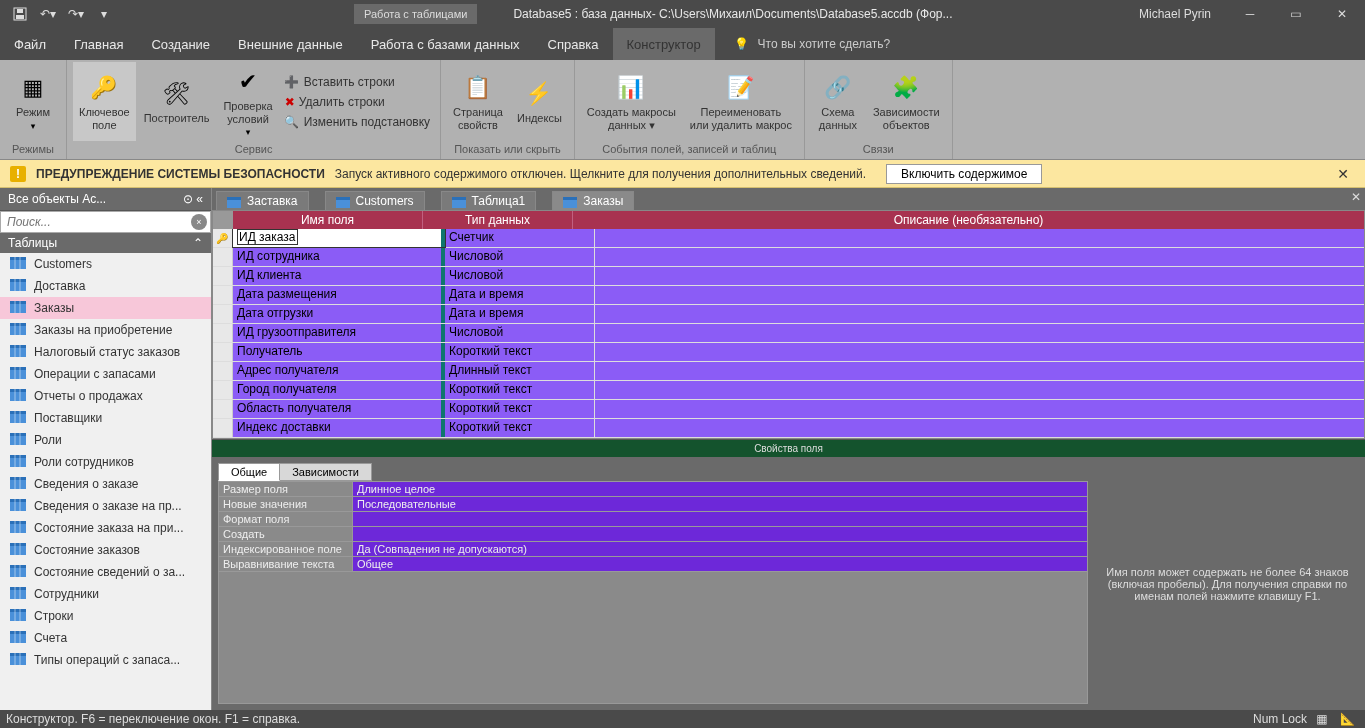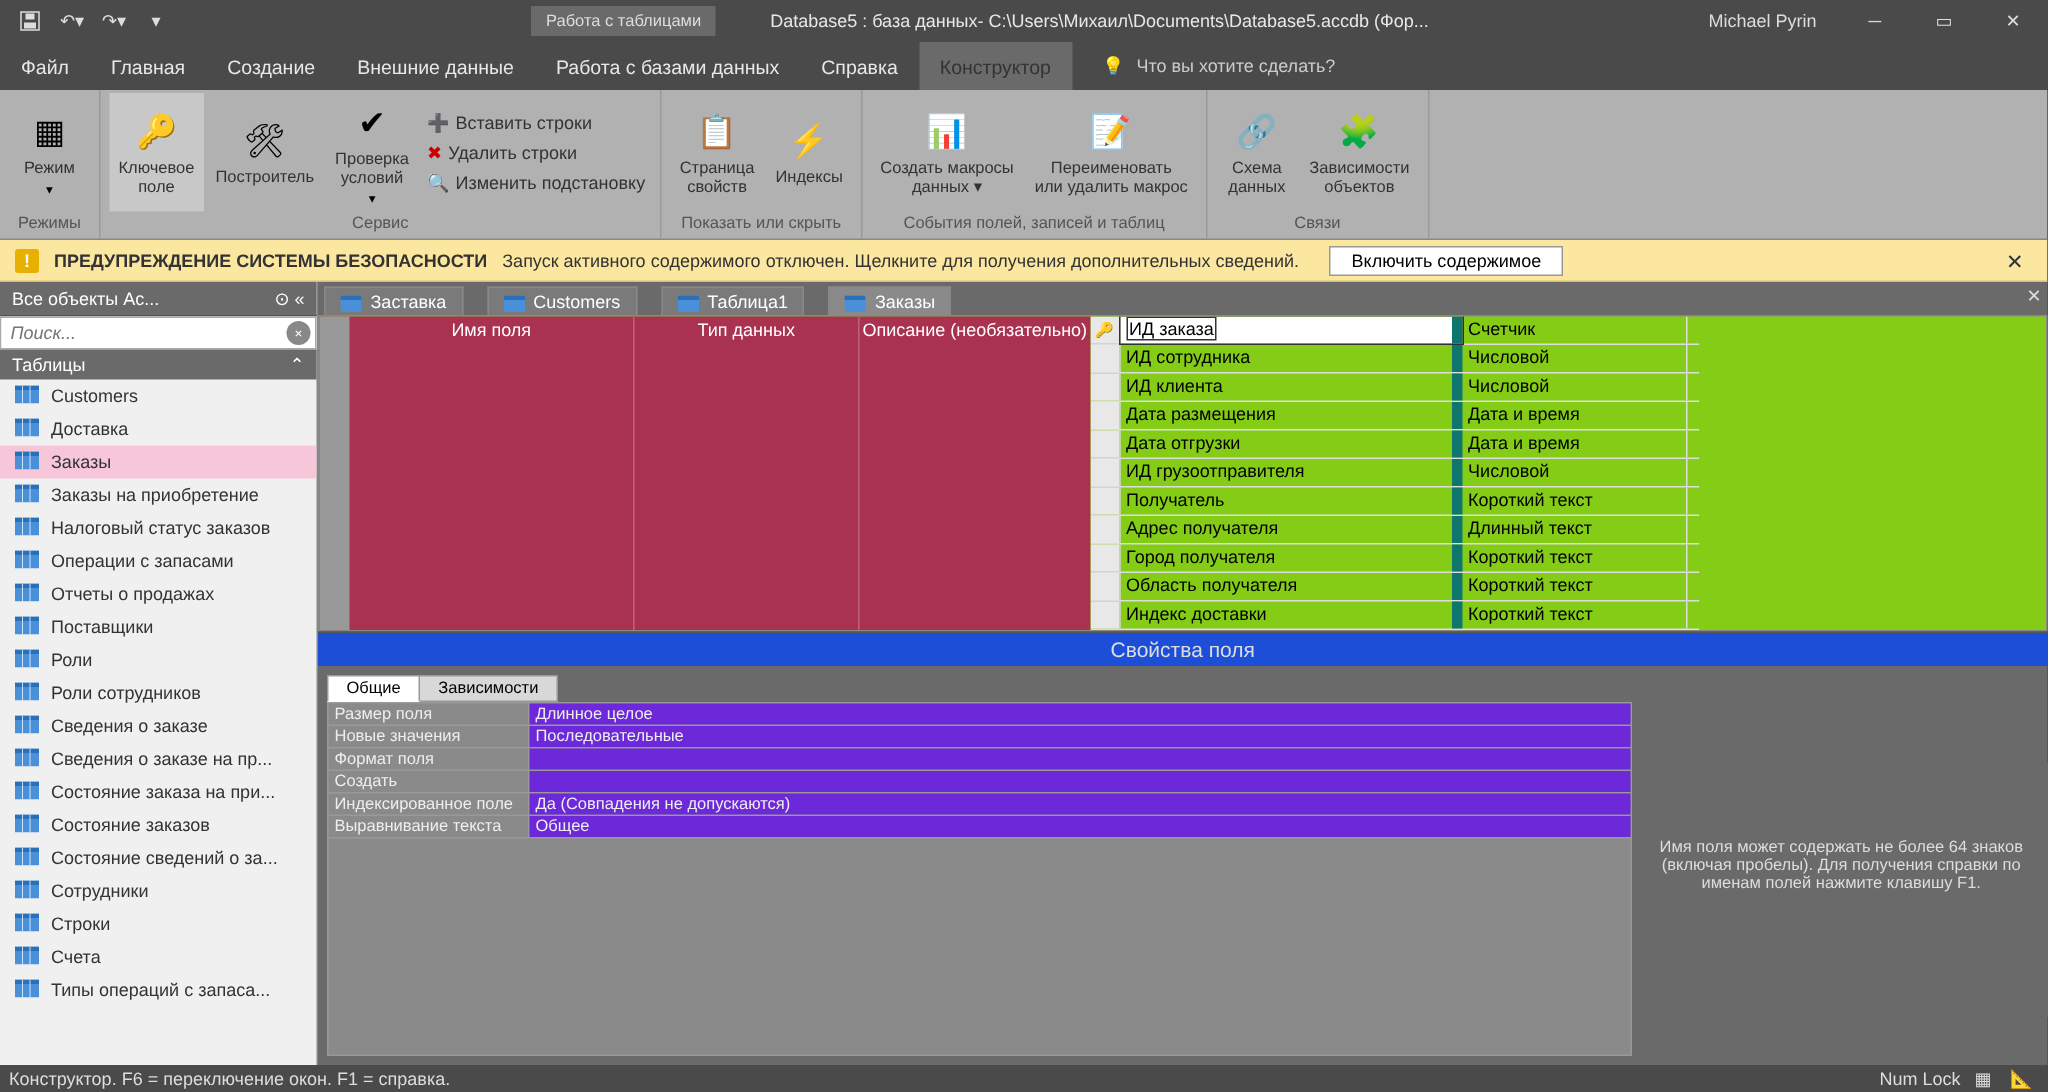--- a/index.html
+++ b/index.html
@@ -40,35 +40,35 @@
 .nav-search-clear{width:16px;height:16px;background:#888;border-radius:50%;color:#fff;display:flex;align-items:center;justify-content:center;margin-right:3px;font-size:9px}
 .nav-group-header{background:#6a6a6a;color:#fff;padding:3px 8px;font-size:12px;display:flex;justify-content:space-between}
 .nav-list{flex:1;overflow-y:auto}
 .nav-item{display:flex;align-items:center;gap:8px;padding:4px 10px;color:#333;cursor:pointer}
 .nav-item.selected{background:#f7c7d9}
 .nav-icon{width:16px;height:14px;display:inline-block}
 .main-area{flex:1;display:flex;flex-direction:column;position:relative}
 .doc-tabs{height:22px;background:#6a6a6a;display:flex;align-items:flex-end;padding-left:4px}
 .doc-tab{display:flex;align-items:flex-end;gap:6px;padding:2px 10px;background:#7a7a7a;color:#fff;margin-right:16px;font-size:11px;cursor:pointer;border:1px solid #888;border-bottom:none}
 .doc-tab.active{background:#8a8a8a}
-.design-grid{background:#84cc16;border:1px solid #888;display:flex;flex-direction:row}
+.design-grid{background:#8b5cf6;border:1px solid #888;display:flex;flex-direction:column}
 .grid-header{display:flex;background:#a83250;color:#fff}
 .grid-header .gh-sel{width:20px;background:#999}
 .gh-name{width:190px;text-align:center;padding:2px;border-right:1px solid #c06080}
 .gh-type{width:150px;text-align:center;padding:2px;border-right:1px solid #c06080}
 .gh-desc{flex:1;text-align:center;padding:2px}
 .grid-body{max-height:220px;overflow:auto}
 .grid-row{display:flex;border-bottom:1px solid #ddd;height:19px}
 .gr-sel{width:20px;background:#e8e8e8;border-right:1px solid #ccc;display:flex;align-items:center;justify-content:center}
-.gr-name{width:228px;padding:1px 4px;border-right:7px solid #0f766e}
+.gr-name{width:212px;padding:1px 4px;border-right:4px solid #0f766e}
 .gr-name.editing{background:#fff;outline:1px solid #333}
 .gr-name.editing span{background:#fff;border:1px solid #333;padding:0 1px}
 .gr-type{width:150px;padding:1px 4px;border-right:1px solid #ddd}
 .gr-desc{flex:1;padding:1px 4px}
-.props-title{text-align:center;color:#ddd;background:#1d4ed8;padding:3px;font-size:14px;border-top:1px solid #555}
+.props-title{text-align:center;color:#ddd;background:#14532d;padding:3px;font-size:10px;border-top:1px solid #555}
 .props-area{flex:1;display:flex;background:#6a6a6a;padding:6px;gap:8px}
 .props-left{flex:0 0 870px;display:flex;flex-direction:column}
 .props-tabs{display:flex}
 .props-tab{padding:2px 12px;background:#d8d8d8;border:1px solid #999;font-size:11px;cursor:pointer;margin-right:-1px}
 .props-tab.active{background:#fff;border-bottom:1px solid #fff;z-index:1}
 .props-grid{background:#8a8a8a;border:1px solid #999;flex:1}
 .props-row{display:flex;border-bottom:1px solid #999}
 .pr-label{width:134px;padding:1px 4px;color:#eee;border-right:1px solid #999;font-size:11px}
 .pr-value{flex:1;padding:1px 4px;background:#6d28d9;color:#eee;font-size:11px}
 .props-help{flex:1;display:flex;align-items:center;justify-content:center;color:#ddd;text-align:center;font-size:11px;padding:10px}

